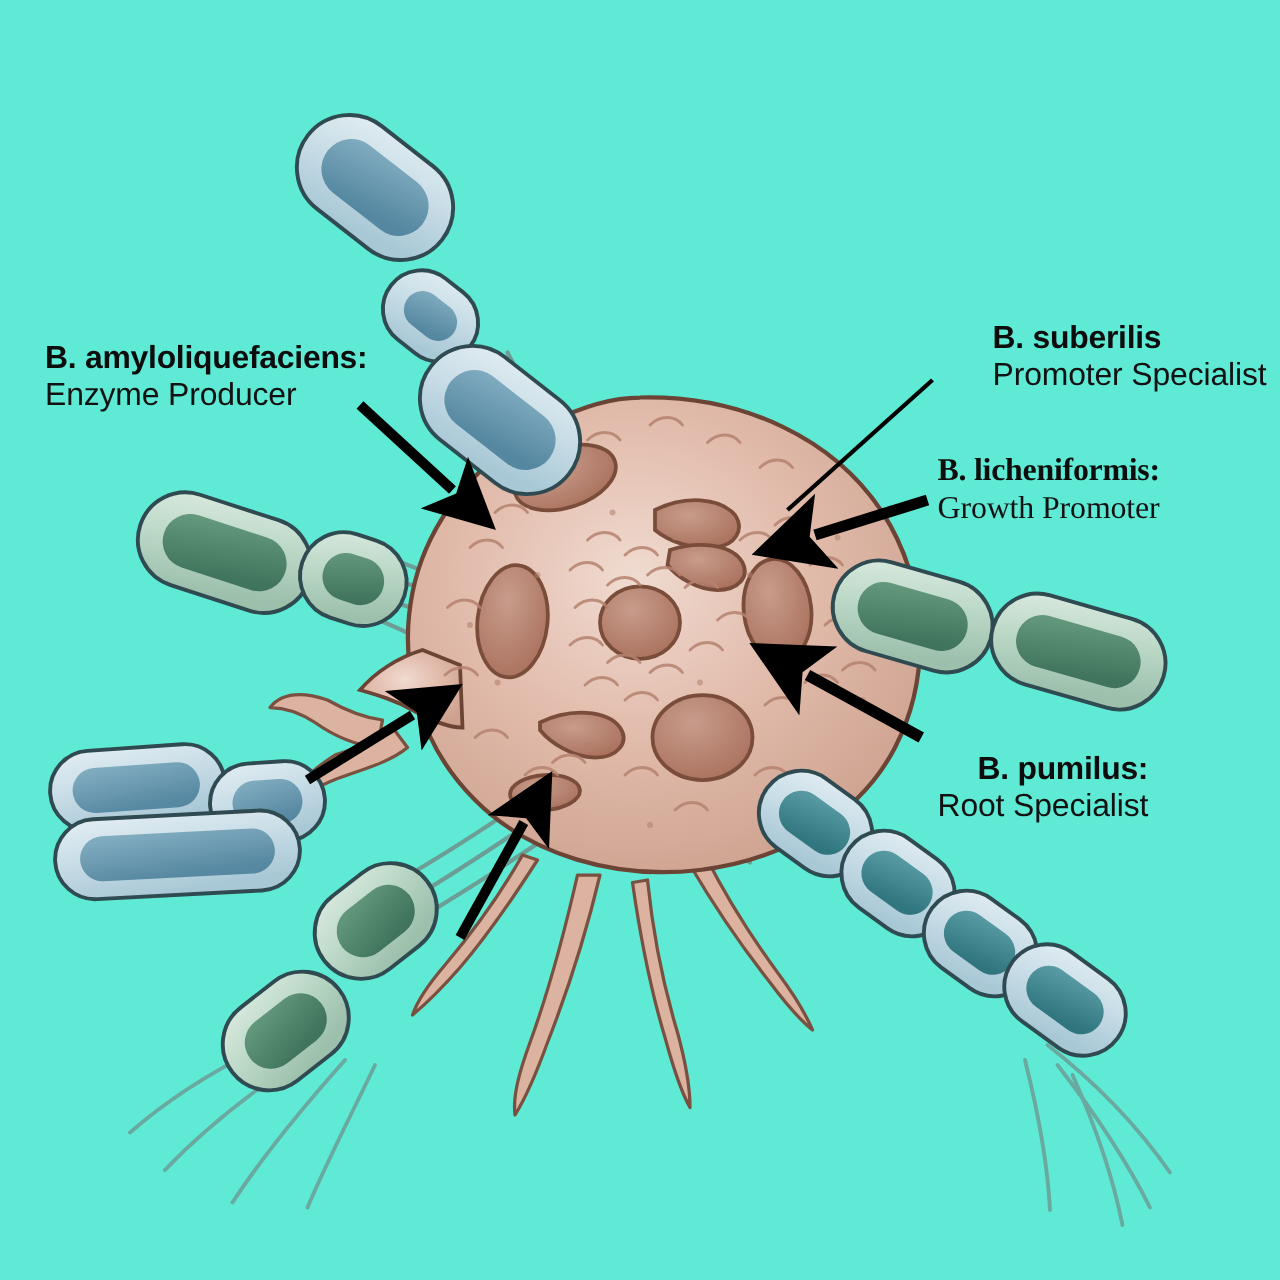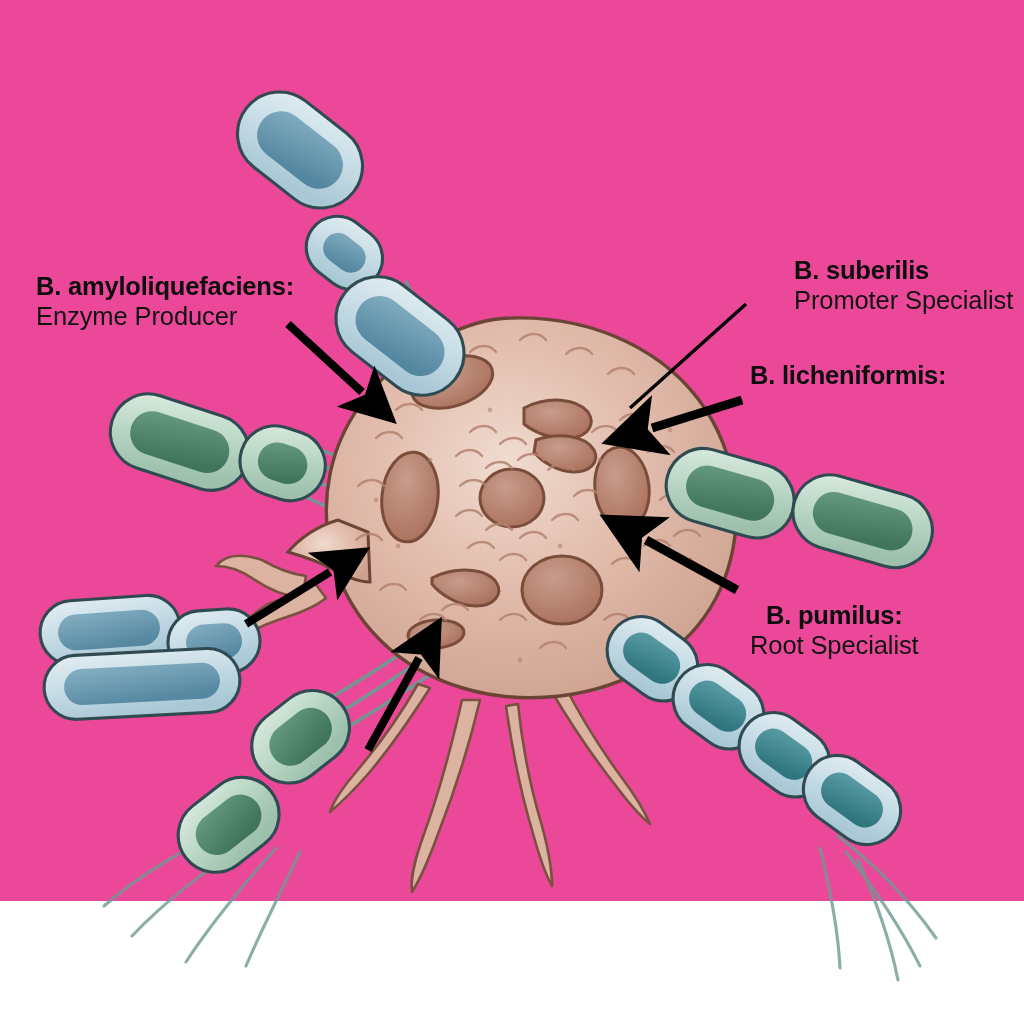--- a/index.html
+++ b/index.html
@@ -1,27 +1,27 @@
 <!DOCTYPE html>
 <html><head>
 <meta charset="utf-8">
 <title>Bacillus Root Colonization Diagram</title>
 <style>
   html,body{margin:0;padding:0;background:#ffffff;}
   body{width:1024px;height:1024px;overflow:hidden;
        font-family:"Liberation Sans","DejaVu Sans",sans-serif;}
-  #stage{position:relative;width:1024px;height:901px;background:#ec4899;}
+  #stage{position:relative;width:1024px;height:1024px;background:#5eead4;}
   #art{position:absolute;inset:0;width:1024px;height:1024px;}
   .lbl{position:absolute;color:#0d0d0d;line-height:1.17;}
   .lbl .sp{display:block;font-weight:bold;font-size:25.5px;letter-spacing:-0.2px;}
   .lbl .ro{display:block;font-weight:400;font-size:25.5px;letter-spacing:-0.1px;color:#121212;}
   #lbl-amylo{left:36px;  top:272px; text-align:left;}
   #lbl-suber{left:794px; top:256px; text-align:left;}
-  #lbl-lichen{left:750px;top:361px; text-align:left;}
-  #lbl-pumil{left:750px; top:601px; text-align:center;}
+  #lbl-lichen{left:750px;top:361px; text-align:left;font-family:Liberation Serif, serif;}
+  #lbl-pumil{left:750px; top:601px; text-align:right;}
 </style>
 </head>
 <body>
 
 <div id="stage">
 
   <svg id="art" viewBox="0 0 1024 1024">
     <defs>
       <radialGradient id="cellGrad" cx="44%" cy="38%" r="68%">
         <stop offset="0%" stop-color="#f0dbd0"></stop>
@@ -293,20 +293,21 @@
     <span class="ro">Enzyme Producer</span>
   </div>
 
   <div class="lbl" id="lbl-suber">
     <span class="sp">B. suberilis</span>
     <span class="ro">Promoter Specialist</span>
   </div>
 
   <div class="lbl" id="lbl-lichen">
     <span class="sp">B. licheniformis:</span>
+    <span class="ro">Growth Promoter</span>
   </div>
 
   <div class="lbl" id="lbl-pumil">
     <span class="sp">B. pumilus:</span>
     <span class="ro">Root Specialist</span>
   </div>
 
 </div>
 
 </body></html>

